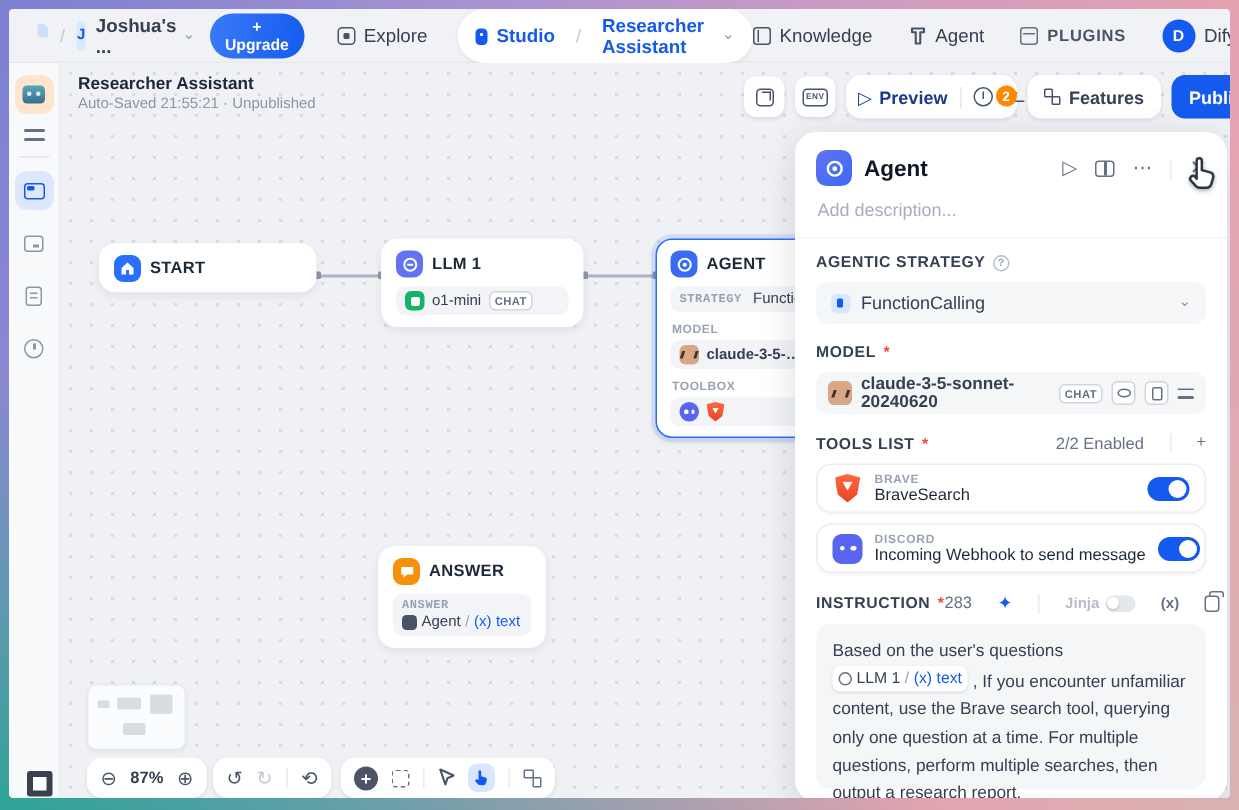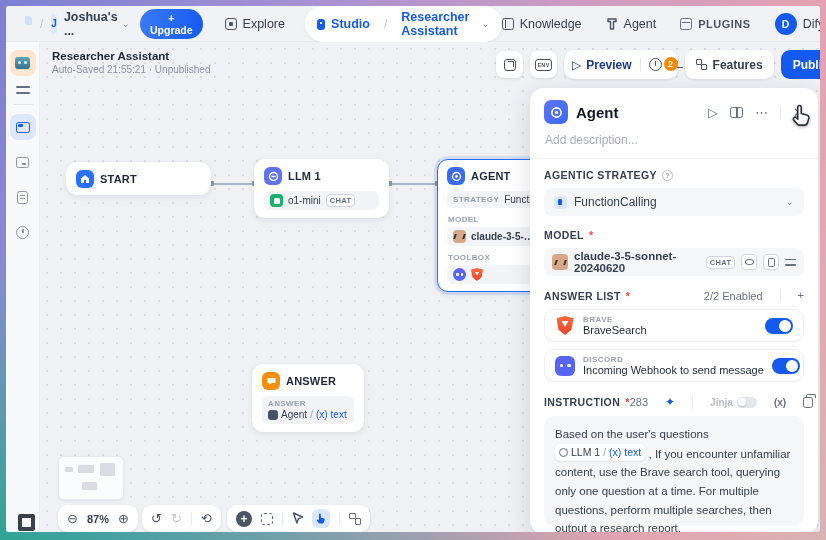--- a/index.html
+++ b/index.html
@@ -123,21 +123,21 @@
   .node-llm { left:248px; top:153px; width:135px; }
   .node-agent { left:431px; top:153px; width:150px; border:1.8px solid #2970ff; box-shadow:0 0 0 3px rgba(41,112,255,.12),0 2px 6px rgba(16,24,40,.1); }
   .node-answer { left:246px; top:358px; width:112px; }
   .inner-row { margin-top:6px; background:#f2f4f7; border-radius:6px; padding:3px 6px; display:flex; align-items:center; gap:5px;
     font-size:10px; color:#354052; }
   .mini-ico { width:13px; height:13px; border-radius:4px; flex:none; display:flex; align-items:center; justify-content:center; }
   .ico-openai { background:#17b26a; } .ico-openai::after { content:""; width:6px; height:6px; background:#fff; border-radius:1.5px; }
   .chat-badge { border:1px solid #d0d5dd; background:#fff; color:#667085; border-radius:4px; font-size:7.5px;
     font-weight:600; padding:0 3px; line-height:11px; letter-spacing:.3px; flex:none; }
   .kv-row { justify-content:space-between; }
-  .kv-label { font-size:8px; font-weight:700; letter-spacing:.4px; color:#98a2b3; }
+  .kv-label { font-size:8px; font-weight:700; letter-spacing:.4px; color:#98a2b3;font-family:Liberation Mono, monospace; }
   .kv-value { font-size:10px; color:#354052; white-space:nowrap; overflow:hidden; }
   .sec-label { font-size:8px; font-weight:700; letter-spacing:.4px; color:#98a2b3; margin:7px 0 0 1px; }
   .trunc { white-space:nowrap; overflow:hidden; text-overflow:ellipsis; max-width:86px; font-weight:600; }
   .ico-anthropic { background:#d7a786; position:relative; }
   .ico-anthropic::after { content:""; width:7px; height:5px; border-left:2px solid #40342a; border-right:2px solid #40342a; transform:skewX(-18deg); }
   .ico-discord { background:#5865f2; position:relative; border-radius:50%; }
   .ico-discord::before,.ico-discord::after { content:""; position:absolute; top:5px; width:2.5px; height:2.5px; background:#fff; border-radius:50%; }
   .ico-discord::before { left:3px; } .ico-discord::after { right:3px; }
   .ico-brave { width:12px; height:13px; background:linear-gradient(#ff6a3d,#e8432a);
     clip-path:polygon(50% 0,100% 12%,88% 72%,50% 100%,12% 72%,0 12%); position:relative; }
@@ -513,21 +513,21 @@
           <span class="i-eye"></span>
         </span>
       <span class="sq-badge">
           <span class="i-doc2"></span>
         </span>
       <span class="i-sliders"></span>
     </div>
 
     <div class="sec-head">
       <div class="p-label">
-        <span>ANSWER LIST</span>
+        <span>TOOLS LIST</span>
           <span class="req">*</span>
       </div>
       <div class="sec-right">
         <span>2/2 Enabled</span>
         <span class="vdiv"></span>
         <span class="glyph-btn">+</span>
       </div>
     </div>
 
     <div class="tool-card">

